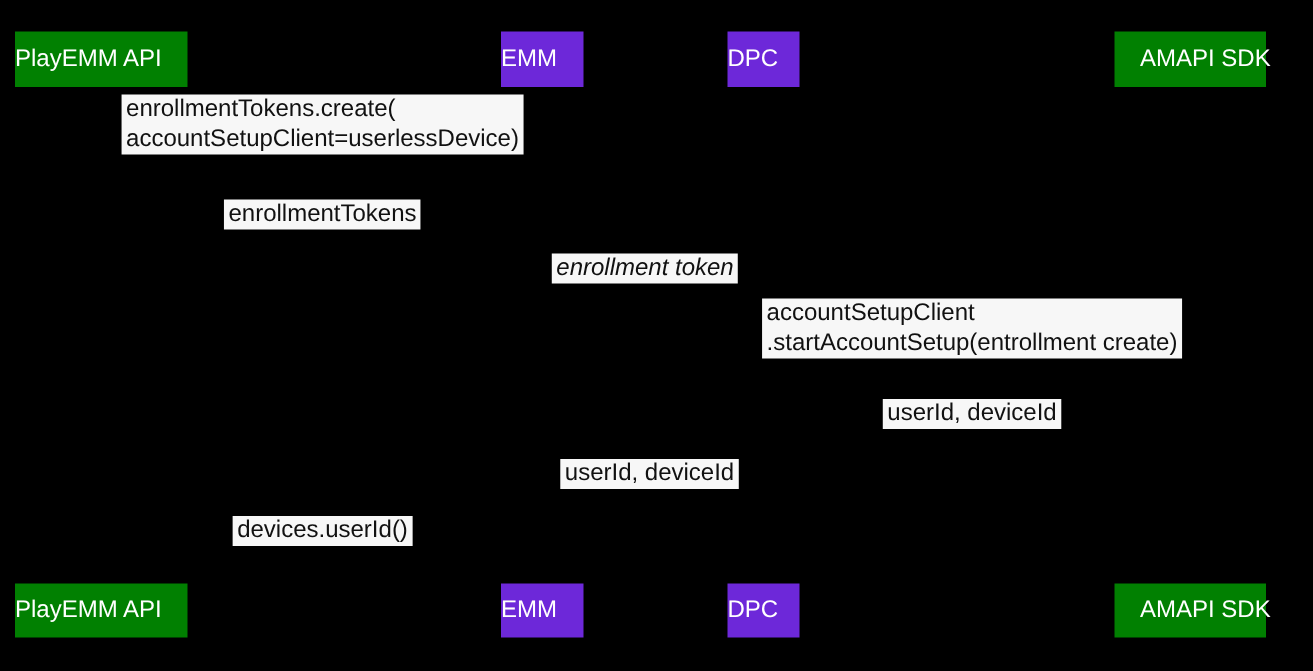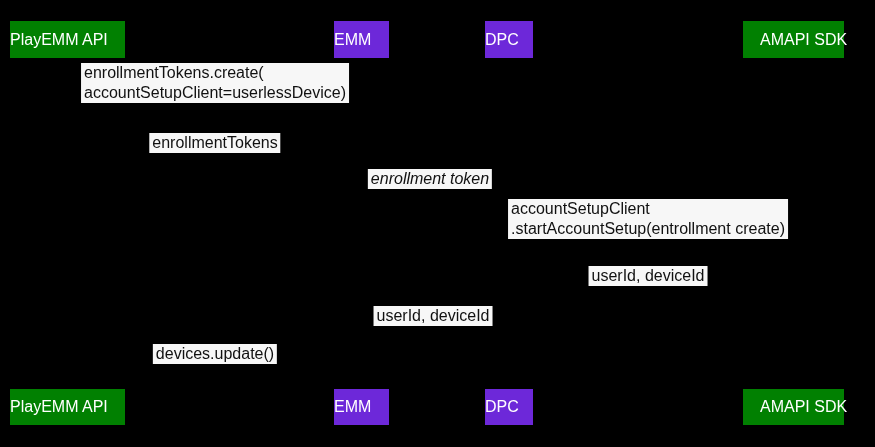--- a/index.html
+++ b/index.html
@@ -95,21 +95,21 @@
 
   <div class="msg m5">
     <span class="line">userId, deviceId</span>
   </div>
 
   <div class="msg m6">
     <span class="line">userId, deviceId</span>
   </div>
 
   <div class="msg m7">
-    <span class="line">devices.update()</span>
+    <span class="line">devices.userId()</span>
   </div>
 
   <div class="actor green row-bottom a-playemm">
     <span>PlayEMM API</span>
   </div>
   <div class="actor blue row-bottom a-emm">
     <span>EMM</span>
   </div>
   <div class="actor blue row-bottom a-dpc">
     <span>DPC</span>

